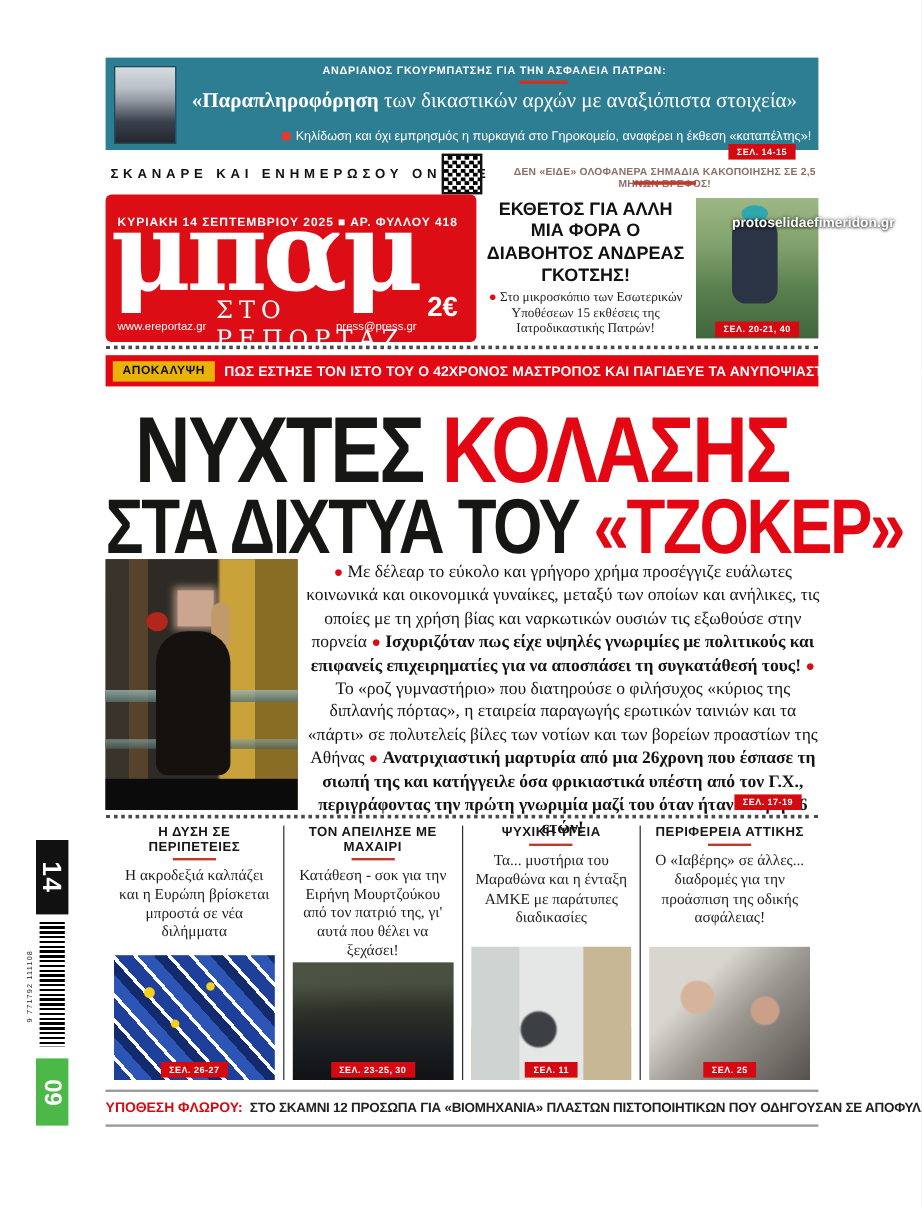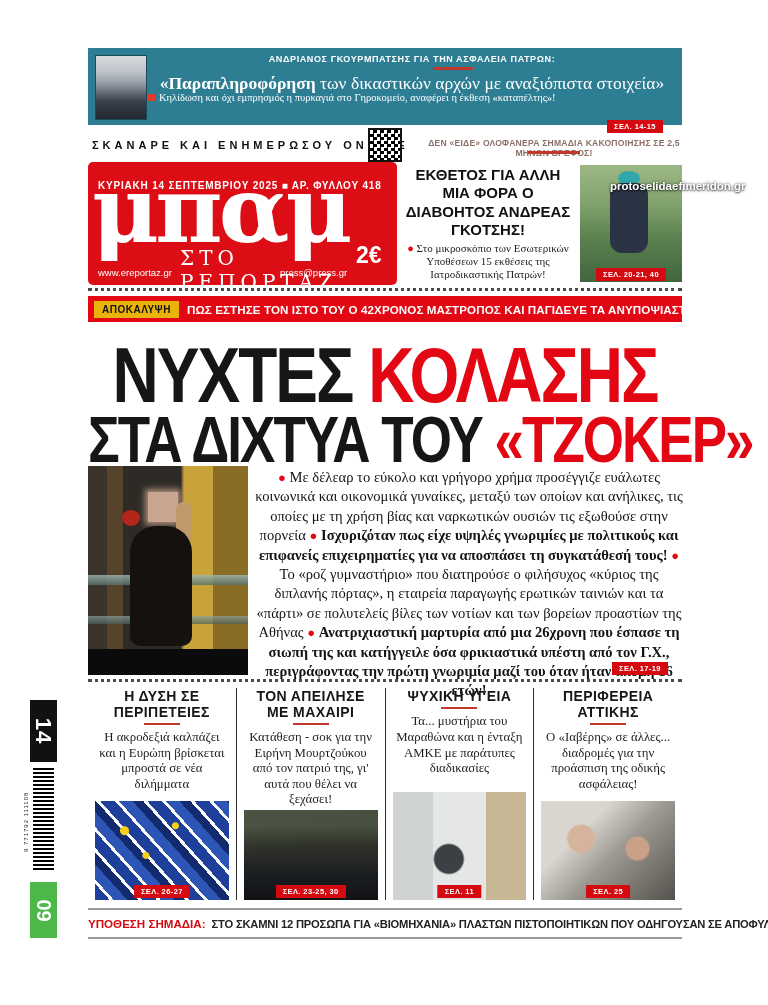--- a/index.html
+++ b/index.html
@@ -21,22 +21,22 @@
   .top-banner{left:88px;top:48px;width:594px;height:77px;background:#2e7e93;color:#fff;}
   .tb-photo{left:7px;top:7px;width:50px;height:63px;
             background:linear-gradient(180deg,#d8dce0 0%,#b9bfc6 28%,#8f969f 45%,#39414d 72%,#23272e 100%);
             border:1px solid #1c4a57;}
   .tb-kicker{left:60px;top:6px;width:528px;text-align:center;font-size:9px;font-weight:bold;
              letter-spacing:.6px;}
   .tb-underline{left:345px;top:19px;width:40px;height:3px;background:#c0392b;}
   .tb-headline{left:60px;top:25px;width:528px;text-align:center;font-size:17.5px;
                font-family:"Liberation Serif",serif;white-space:nowrap;}
   .tb-headline .hb{font-weight:bold;}
-  .tb-sub{left:60px;top:44px;width:528px;text-align:left;font-size:10.5px;
-          font-family:Liberation Serif, serif;}
+  .tb-sub{left:60px;top:60px;width:528px;text-align:right;font-size:10.5px;
+          font-family:Liberation Sans, sans-serif;}
   .sq-bullet{display:inline-block;width:7px;height:7px;background:#e23b2e;margin-right:4px;}
   .page-tag{background:#d40a10;color:#fff;font-size:7.5px;font-weight:bold;padding:2px 7px;
             letter-spacing:.4px;white-space:nowrap;}
   .tag-banner{left:607px;top:120px;}
   
   .scan-text{left:92px;top:139px;font-size:11px;font-weight:bold;letter-spacing:4px;color:#111;}
   .qr{left:368px;top:128px;width:30px;height:30px;border:2px solid #111;
       background:repeating-conic-gradient(#000 0% 25%,#fff 0% 50%) 0 0/7px 7px;}
   .scan-right{left:420px;top:138px;width:268px;text-align:center;font-size:8.6px;font-weight:bold;
               color:#8d6f6a;letter-spacing:.2px;}
@@ -93,21 +93,21 @@
   .boxer-floor{left:0;bottom:0;width:100%;height:26px;background:#0b0b0b;}
   .main-deck{left:254px;top:468px;width:430px;text-align:center;font-size:14.6px;line-height:1.33;
              font-family:"Liberation Serif",serif;color:#141413;}
   .main-deck .bold{font-weight:bold;}
   .main-deck .dot-bullet{font-size:13px;}
   .tag-main{left:612px;top:662px;}
   
   .cols{left:88px;top:688px;width:594px;height:212px;display:flex;}
   .col{flex:1 1 0;padding:0 7px;display:flex;flex-direction:column;align-items:center;}
   .col + .col{border-left:1.5px solid #2c2c2c;align-items:center;}
-  .col-kicker{font-size:14px;font-weight:bold;letter-spacing:.4px;text-align:center;color:#161615;}
+  .col-kicker{font-size:11px;font-weight:bold;letter-spacing:.4px;text-align:center;color:#161615;}
   .col-underline{width:36px;height:2.5px;background:#c0392b;margin:3px auto 5px;}
   .col-deck{font-family:"Liberation Serif",serif;font-size:12.8px;line-height:1.22;text-align:center;
             color:#1d1d1b;height:78px;}
   .col-photo{position:relative;width:100%;height:112px;margin-top:2px;}
   .photo-eu{background:
       radial-gradient(circle 5px at 22% 30%,#f7d117 0 4px,transparent 5px),
       radial-gradient(circle 4px at 38% 55%,#f7d117 0 3px,transparent 4px),
       radial-gradient(circle 4px at 60% 25%,#f7d117 0 3px,transparent 4px),
       repeating-linear-gradient(48deg,#1e3f9a 0 11px,#ffffff 11px 14px,#2c55b5 14px 24px,#122a6e 24px 32px,#fdfdfd 32px 35px);}
   .photo-arrest{background:linear-gradient(165deg,#57605047 0,transparent 40%),
@@ -246,18 +246,18 @@
       <div class="col-kicker">ΠΕΡΙΦΕΡΕΙΑ ΑΤΤΙΚΗΣ</div>
       <div class="col-underline"></div>
       <div class="col-deck">Ο «Ιαβέρης» σε άλλες... διαδρομές για την προάσπιση της οδικής ασφάλειας!</div>
       <div class="col-photo photo-selfie">
         <span class="page-tag col-tag">ΣΕΛ. 25</span>
       </div>
     </div>
   </div>
 
   <div class="abs bottom-strip">
-    <span class="bs-label">ΥΠΟΘΕΣΗ ΣΗΜΑΔΙΑ:</span>
+    <span class="bs-label">ΥΠΟΘΕΣΗ ΦΛΩΡΟΥ:</span>
     <span class="bs-text">ΣΤΟ ΣΚΑΜΝΙ 12 ΠΡΟΣΩΠΑ ΓΙΑ «ΒΙΟΜΗΧΑΝΙΑ» ΠΛΑΣΤΩΝ ΠΙΣΤΟΠΟΙΗΤΙΚΩΝ ΠΟΥ ΟΔΗΓΟΥΣΑΝ ΣΕ ΑΠΟΦΥΛΑΚΙΣΕΙΣ!</span>
 
   </div>
 
 </div>
 
 </body></html>

